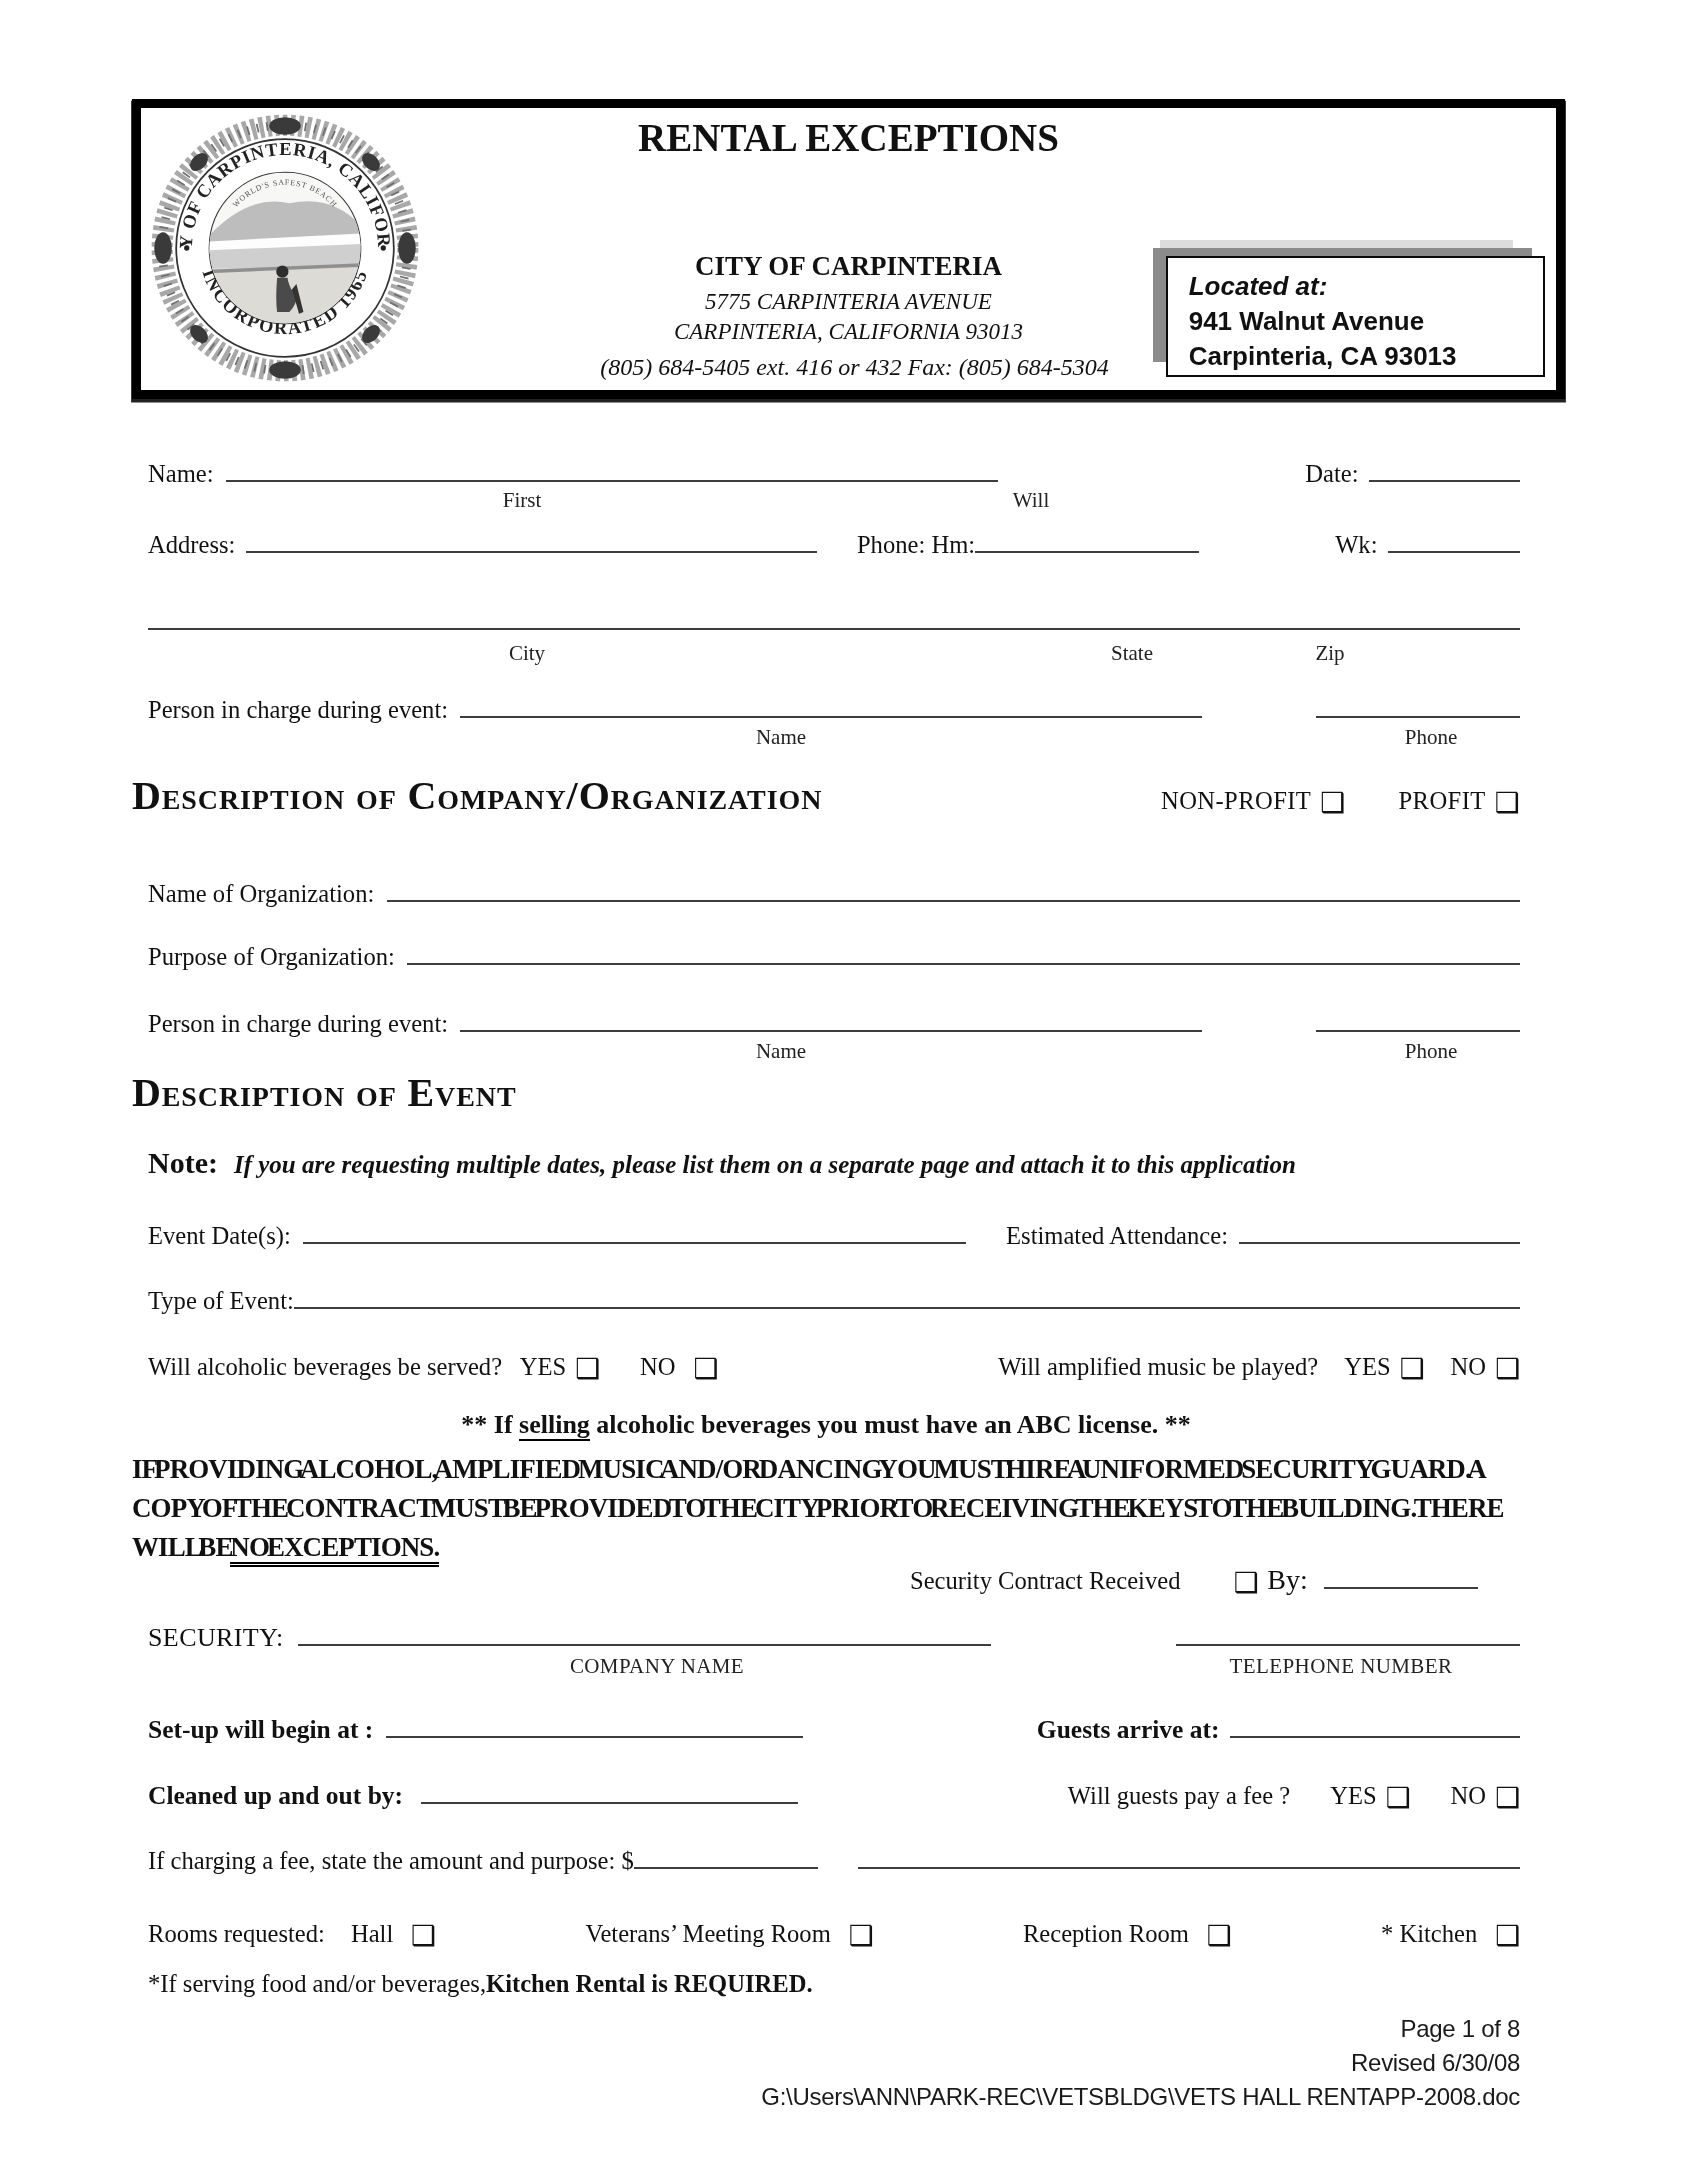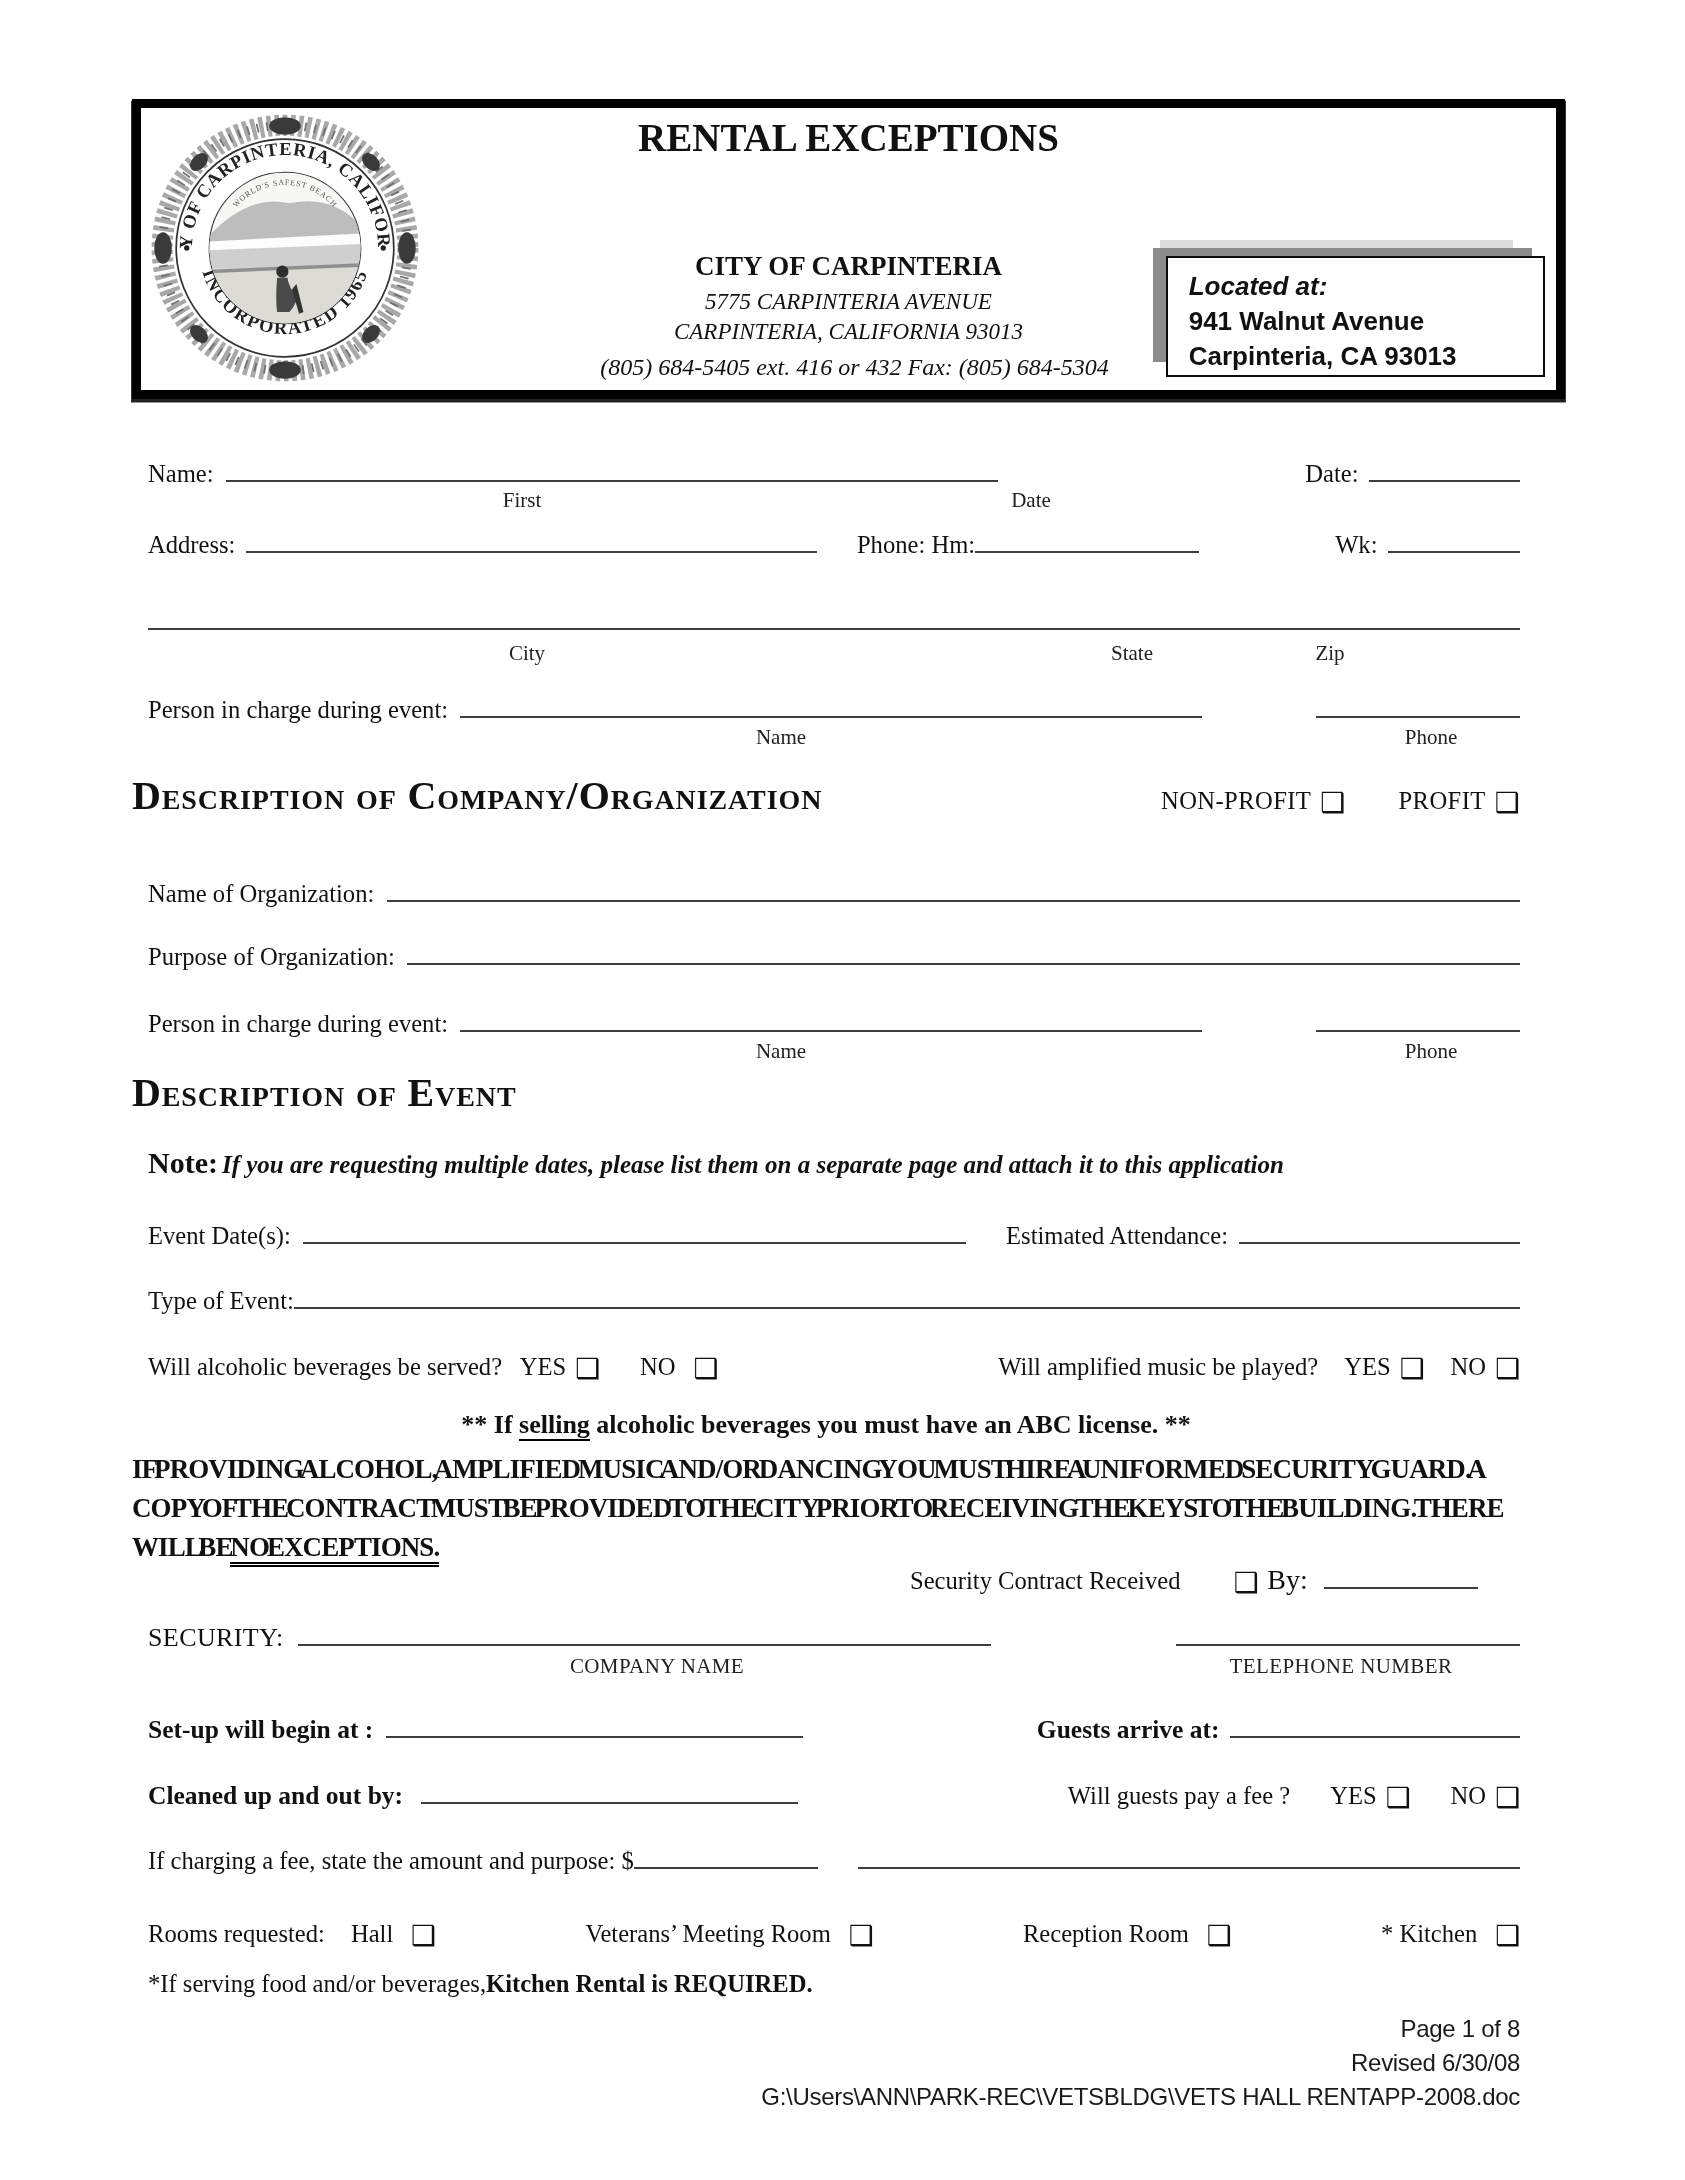--- a/index.html
+++ b/index.html
@@ -39,21 +39,21 @@
     padding:10.5px 0 0 21px; line-height:35px;
   }
   .loc-label { font-style:italic; }
 
   .section-heading { position:absolute; left:132px; right:165px; display:flex; align-items:baseline; }
   .heading-text { font-variant:small-caps; font-weight:bold; font-size:40px; letter-spacing:0.9px; }
   .np-group { margin-left:auto; display:flex; align-items:baseline; font-size:24.6px; letter-spacing:0.4px; }
 
   .bold-label { font-weight:bold; font-size:25.5px; }
   .note-label { font-weight:bold; font-size:30px; }
-  .note-text { font-weight:bold; font-style:italic; font-size:25px; margin-left:4px; }
+  .note-text { font-weight:bold; font-style:italic; font-size:25px; margin-left:16px; }
   .abc-line { position:absolute; left:132px; right:165px; text-align:center; font-weight:bold; font-size:26px; }
   .warn {
     position:absolute; left:132px; right:165px; font-weight:bold; font-size:27px; line-height:39px;
     letter-spacing:-0.9px; word-spacing:-8px;
   }
   .warn-u { border-bottom:5.3px double #000; }
   .u2 { border-bottom:2.6px solid #000; }
   .security-label { font-size:26px; letter-spacing:0.4px; }
   .caps-sub { font-size:21px; letter-spacing:0.4px; }
   .footer {
@@ -142,21 +142,21 @@
   </div>
 
   <div class="row" style="top:456px">
     <span>Name:</span>
     <span class="ul" style="width:772px; margin-left:12.3px"></span>
     <span class="flex1"></span>
     <span>Date:</span>
     <span class="ul" style="width:151px; margin-left:10.5px"></span>
   </div>
   <span class="sublabel" style="top:488px; left:522px">First</span>
-  <span class="sublabel" style="top:488px; left:1031px">Date</span>
+  <span class="sublabel" style="top:488px; left:1031px">Will</span>
 
   <div class="row" style="top:527px">
     <span>Address:</span>
     <span class="ul" style="width:571px; margin-left:10.5px"></span>
     <span class="gap45"></span>
     <span>Phone:  Hm:</span>
     <span class="ul" style="width:224px"></span>
     <span class="flex1"></span>
     <span>Wk:</span>
     <span class="ul" style="width:132px; margin-left:10.5px"></span>

